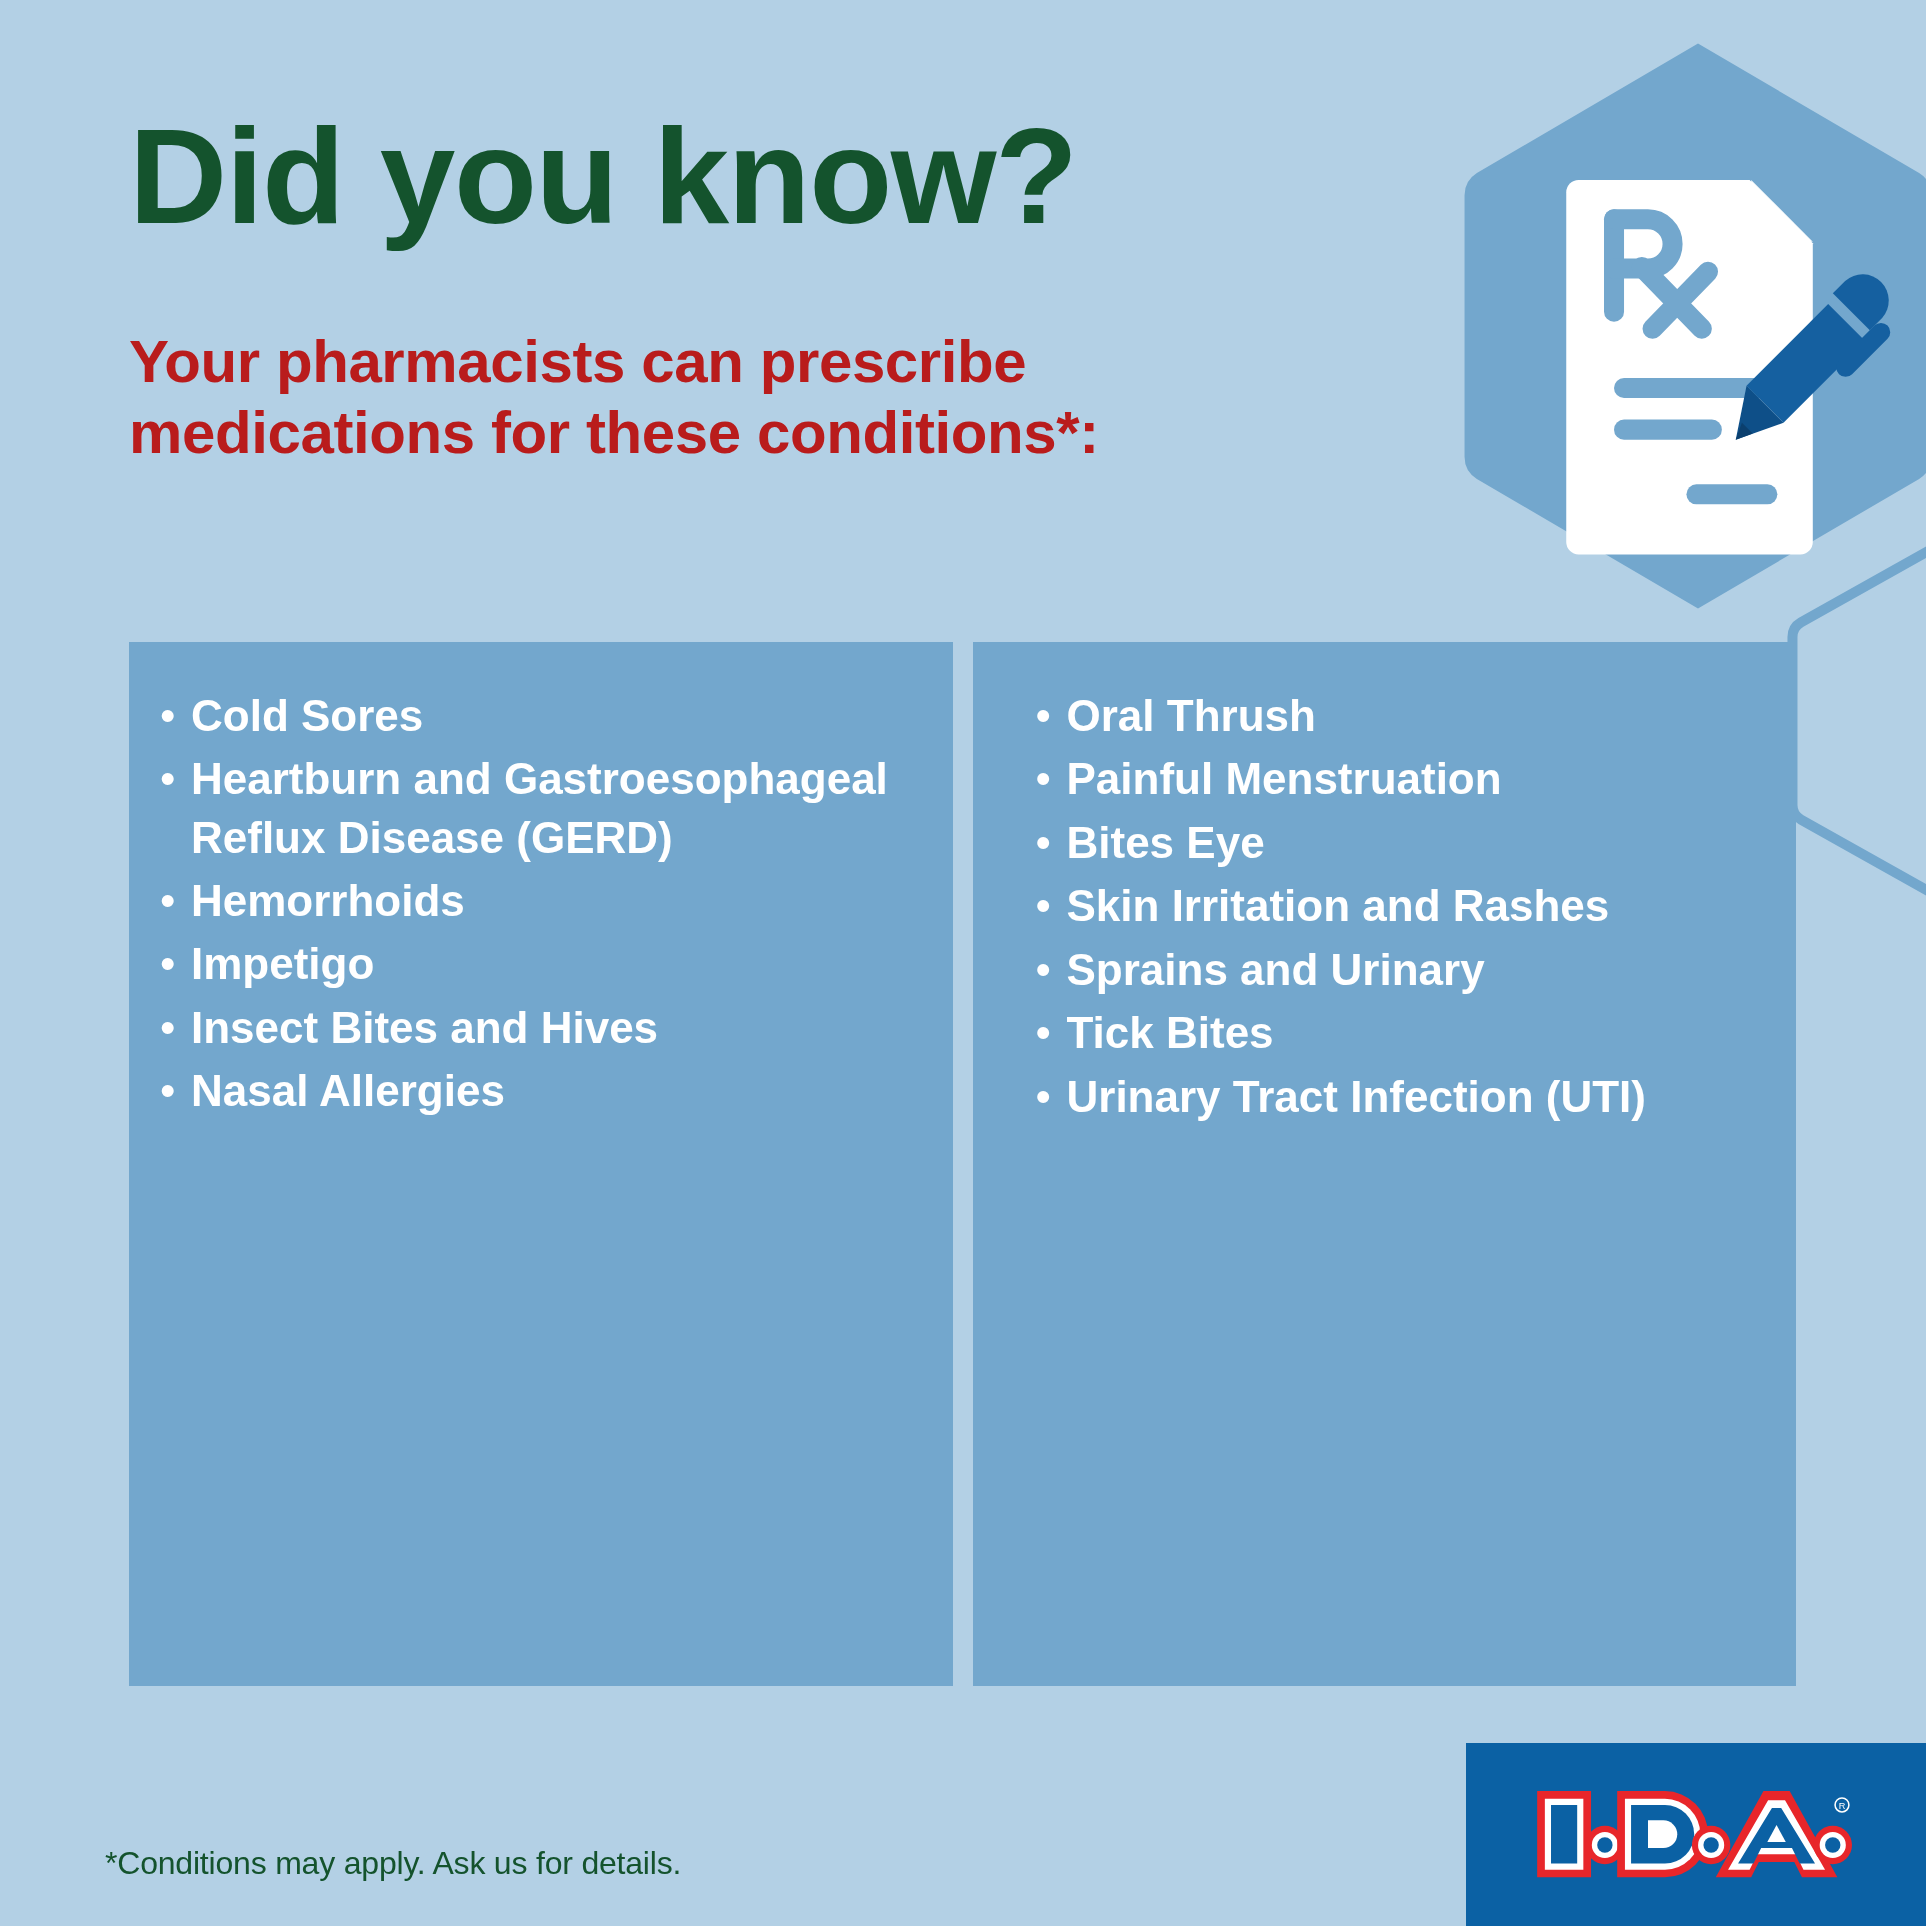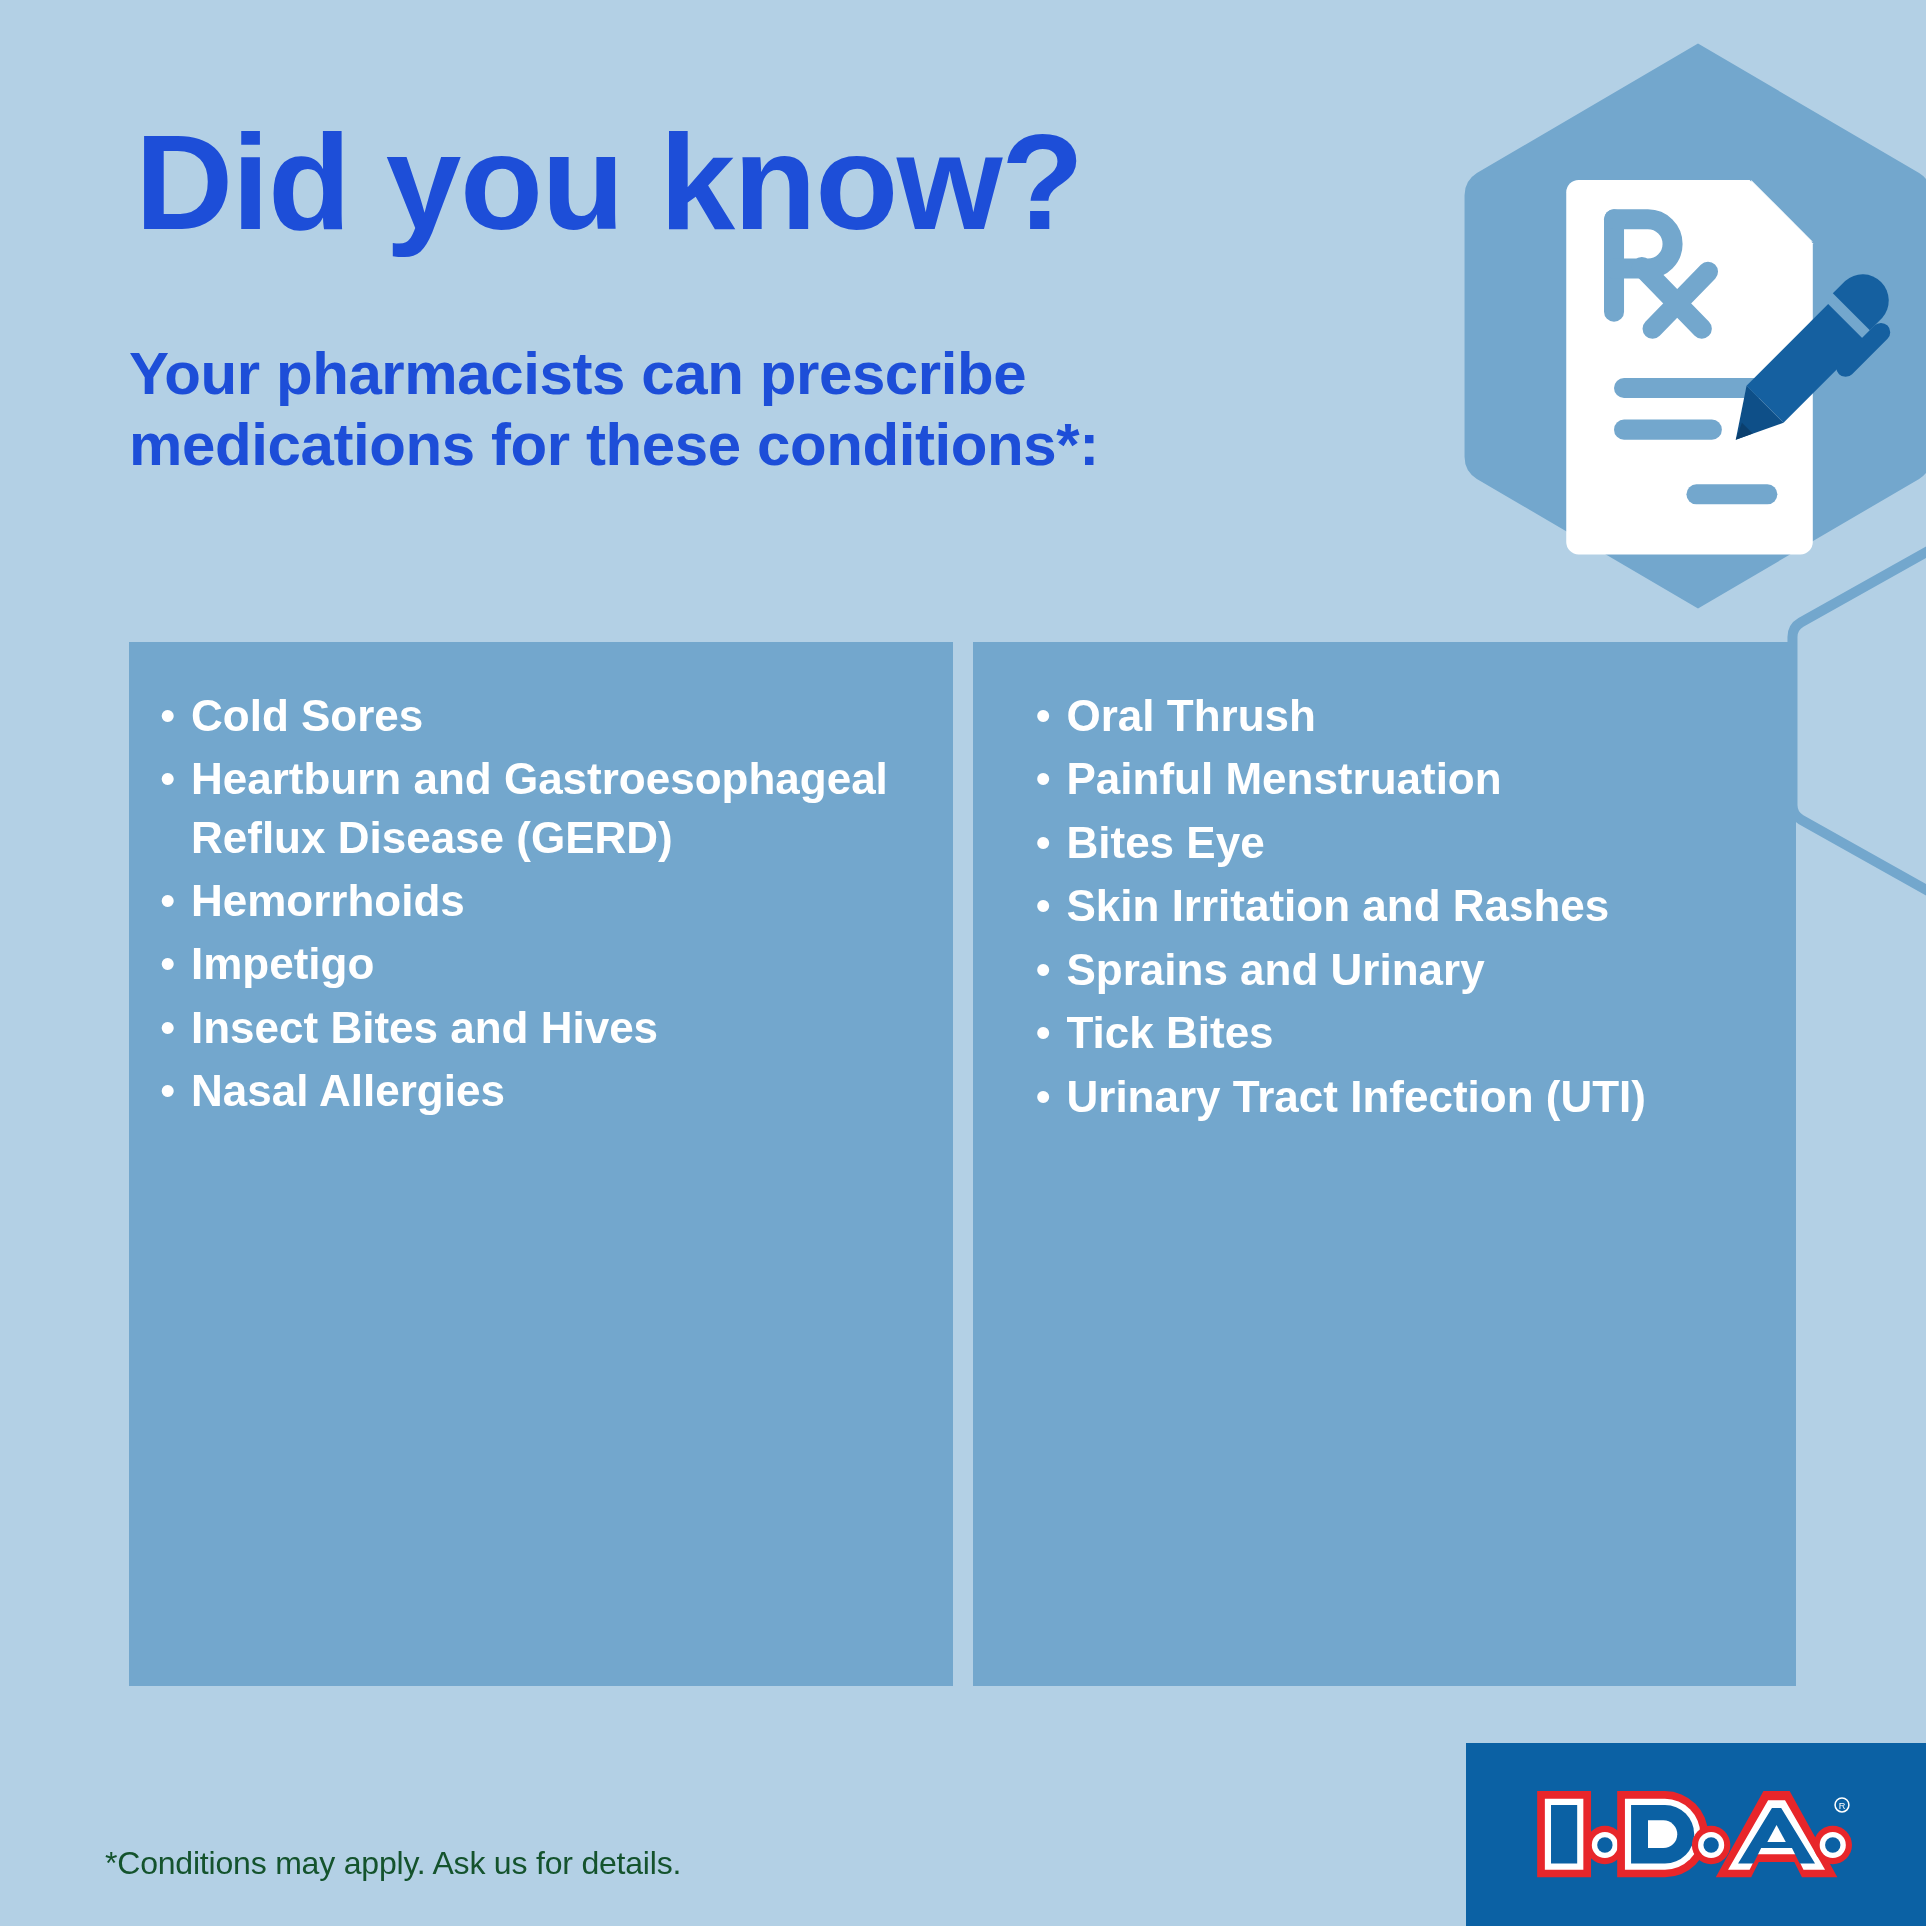--- a/index.html
+++ b/index.html
@@ -46,32 +46,32 @@
   
   #headline {
     position: absolute;
     left: 129px;
     top: 108px;
     width: 1233px;
   }
   #title {
     font-size: 136px;
     font-weight: bold;
-    color: #1d4ed8;
+    color: #14532d;
     line-height: 1.0;
     letter-spacing: -1.5px;
-    margin: 6px;
+    margin: 0;
     white-space: nowrap;
   }
   #subtitle {
     margin: 0;
     padding-top: 83px;
     font-size: 60px;
     font-weight: bold;
-    color: #1d4ed8;
+    color: #b91c1c;
     line-height: 1.18;
     letter-spacing: -0.4px;
   }
   #subtitle .sub-line {
     display: block;
   }
 
   
   #panels {
     position: absolute;

